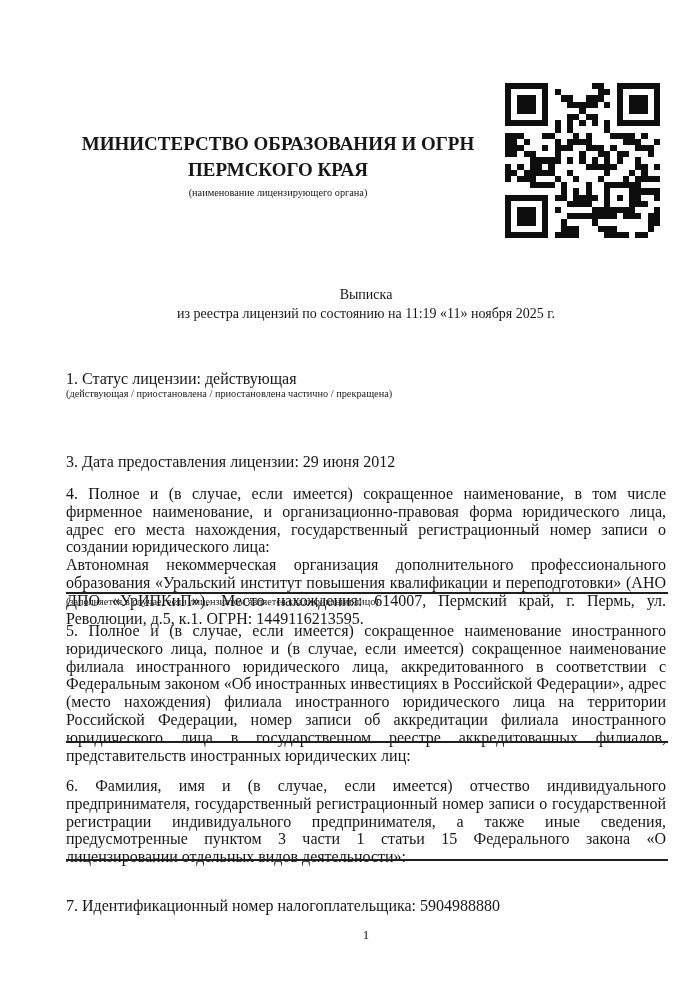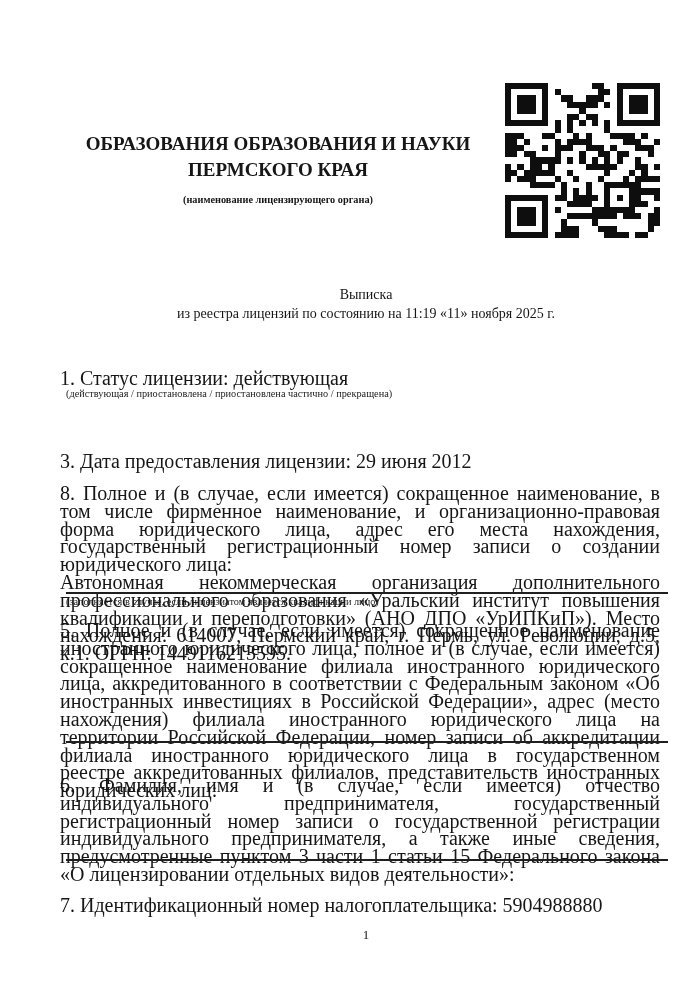--- a/index.html
+++ b/index.html
@@ -6,60 +6,60 @@
   .page{
     position:relative;
     width:700px;height:989px;
     background:#ffffff;
     color:#161616;
     font-family:"Liberation Serif", serif;
     overflow:hidden;
   }
   .abs{position:absolute;}
   .body-text{
-    left:60px;width:600px;
-    font-size:20px;line-height:17.8px;
+    left:66px;width:600px;
+    font-size:16px;line-height:17.8px;
     text-align:justify;text-justify:inter-word;
   }
   .plain{text-align:left;}
   .caption{
     left:66px;width:500px;
     font-size:10.3px;line-height:12px;
     color:#1c1c1c;
   }
   .rule{
     left:66px;width:602px;height:0;
     border-top:2px solid #1f1f1f;
   }
   .authority{
     left:66px;top:131px;width:424px;
     text-align:center;
     font-weight:bold;font-size:19px;line-height:26px;
   }
   .authority-caption{
-    font-weight:bold;font-size:10.3px;line-height:13px;margin-top:10px;
+    font-weight:normal;font-size:10.3px;line-height:13px;margin-top:3px;
   }
   .doc-title{
     left:66px;top:286px;width:600px;
     text-align:center;font-size:14px;line-height:18.5px;
   }
   .qr{left:505px;top:83px;width:155px;height:155px;}
   .qr rect{fill:#0e0e0e;}
   .page-number{
     left:66px;top:927px;width:600px;
     text-align:center;font-size:13px;
   }
 </style>
 </head>
 <body>
 
 <div class="page">
 
   <div class="abs authority">
-    <div>ОБРАЗОВАНИЯ ОБРАЗОВАНИЯ И НАУКИ ПЕРМСКОГО КРАЯ</div>
+    <div>МИНИСТЕРСТВО ОБРАЗОВАНИЯ И ОГРН ПЕРМСКОГО КРАЯ</div>
     <div class="authority-caption">(наименование лицензирующего органа)</div>
   </div>
 
   <svg class="abs qr" id="qr-svg" viewBox="0 0 25 25" shape-rendering="crispEdges">
       <rect x="0" y="0" width="1" height="1"></rect>
       <rect x="1" y="0" width="1" height="1"></rect>
       <rect x="2" y="0" width="1" height="1"></rect>
       <rect x="3" y="0" width="1" height="1"></rect>
       <rect x="4" y="0" width="1" height="1"></rect>
       <rect x="5" y="0" width="1" height="1"></rect>
@@ -371,21 +371,21 @@
     <div>из реестра лицензий по состоянию на 11:19 «11» ноября 2025 г.</div>
   </div>
 
   <div class="abs body-text plain" style="top:370px">1. Статус лицензии: действующая</div>
   <div class="abs caption" style="top:388px">(действующая / приостановлена / приостановлена частично / прекращена)</div>
 
 
   <div class="abs body-text plain" style="top:453px">3. Дата предоставления лицензии: 29 июня 2012</div>
 
   <div class="abs body-text" style="top:485px">
-    <div>8. Полное и (в случае, если имеется) сокращенное наименование, в том числе фирменное наименование, и организационно-правовая форма юридического лица, адрес его места нахождения, государственный регистрационный номер записи о создании юридического лица:</div>
+    <div>4. Полное и (в случае, если имеется) сокращенное наименование, в том числе фирменное наименование, и организационно-правовая форма юридического лица, адрес его места нахождения, государственный регистрационный номер записи о создании юридического лица:</div>
     <div>Автономная некоммерческая организация дополнительного профессионального образования «Уральский институт повышения квалификации и переподготовки» (АНО ДПО «УрИПКиП»). Место нахождения: 614007, Пермский край, г. Пермь, ул. Революции, д.5, к.1. ОГРН: 1449116213595.</div>
   </div>
   <div class="abs rule" style="top:592px"></div>
   <div class="abs caption" style="top:596px">(заполняется в случае, если лицензиатом является квалификации лицо)</div>
 
   <div class="abs body-text" style="top:622px">
     <div>5. Полное и (в случае, если имеется) сокращенное наименование иностранного юридического лица, полное и (в случае, если имеется) сокращенное наименование филиала иностранного юридического лица, аккредитованного в соответствии с Федеральным законом «Об иностранных инвестициях в Российской Федерации», адрес (место нахождения) филиала иностранного юридического лица на территории Российской Федерации, номер записи об аккредитации филиала иностранного юридического лица в государственном реестре аккредитованных филиалов, представительств иностранных юридических лиц:</div>
     <div></div>
   </div>
   <div class="abs rule" style="top:741px"></div>

